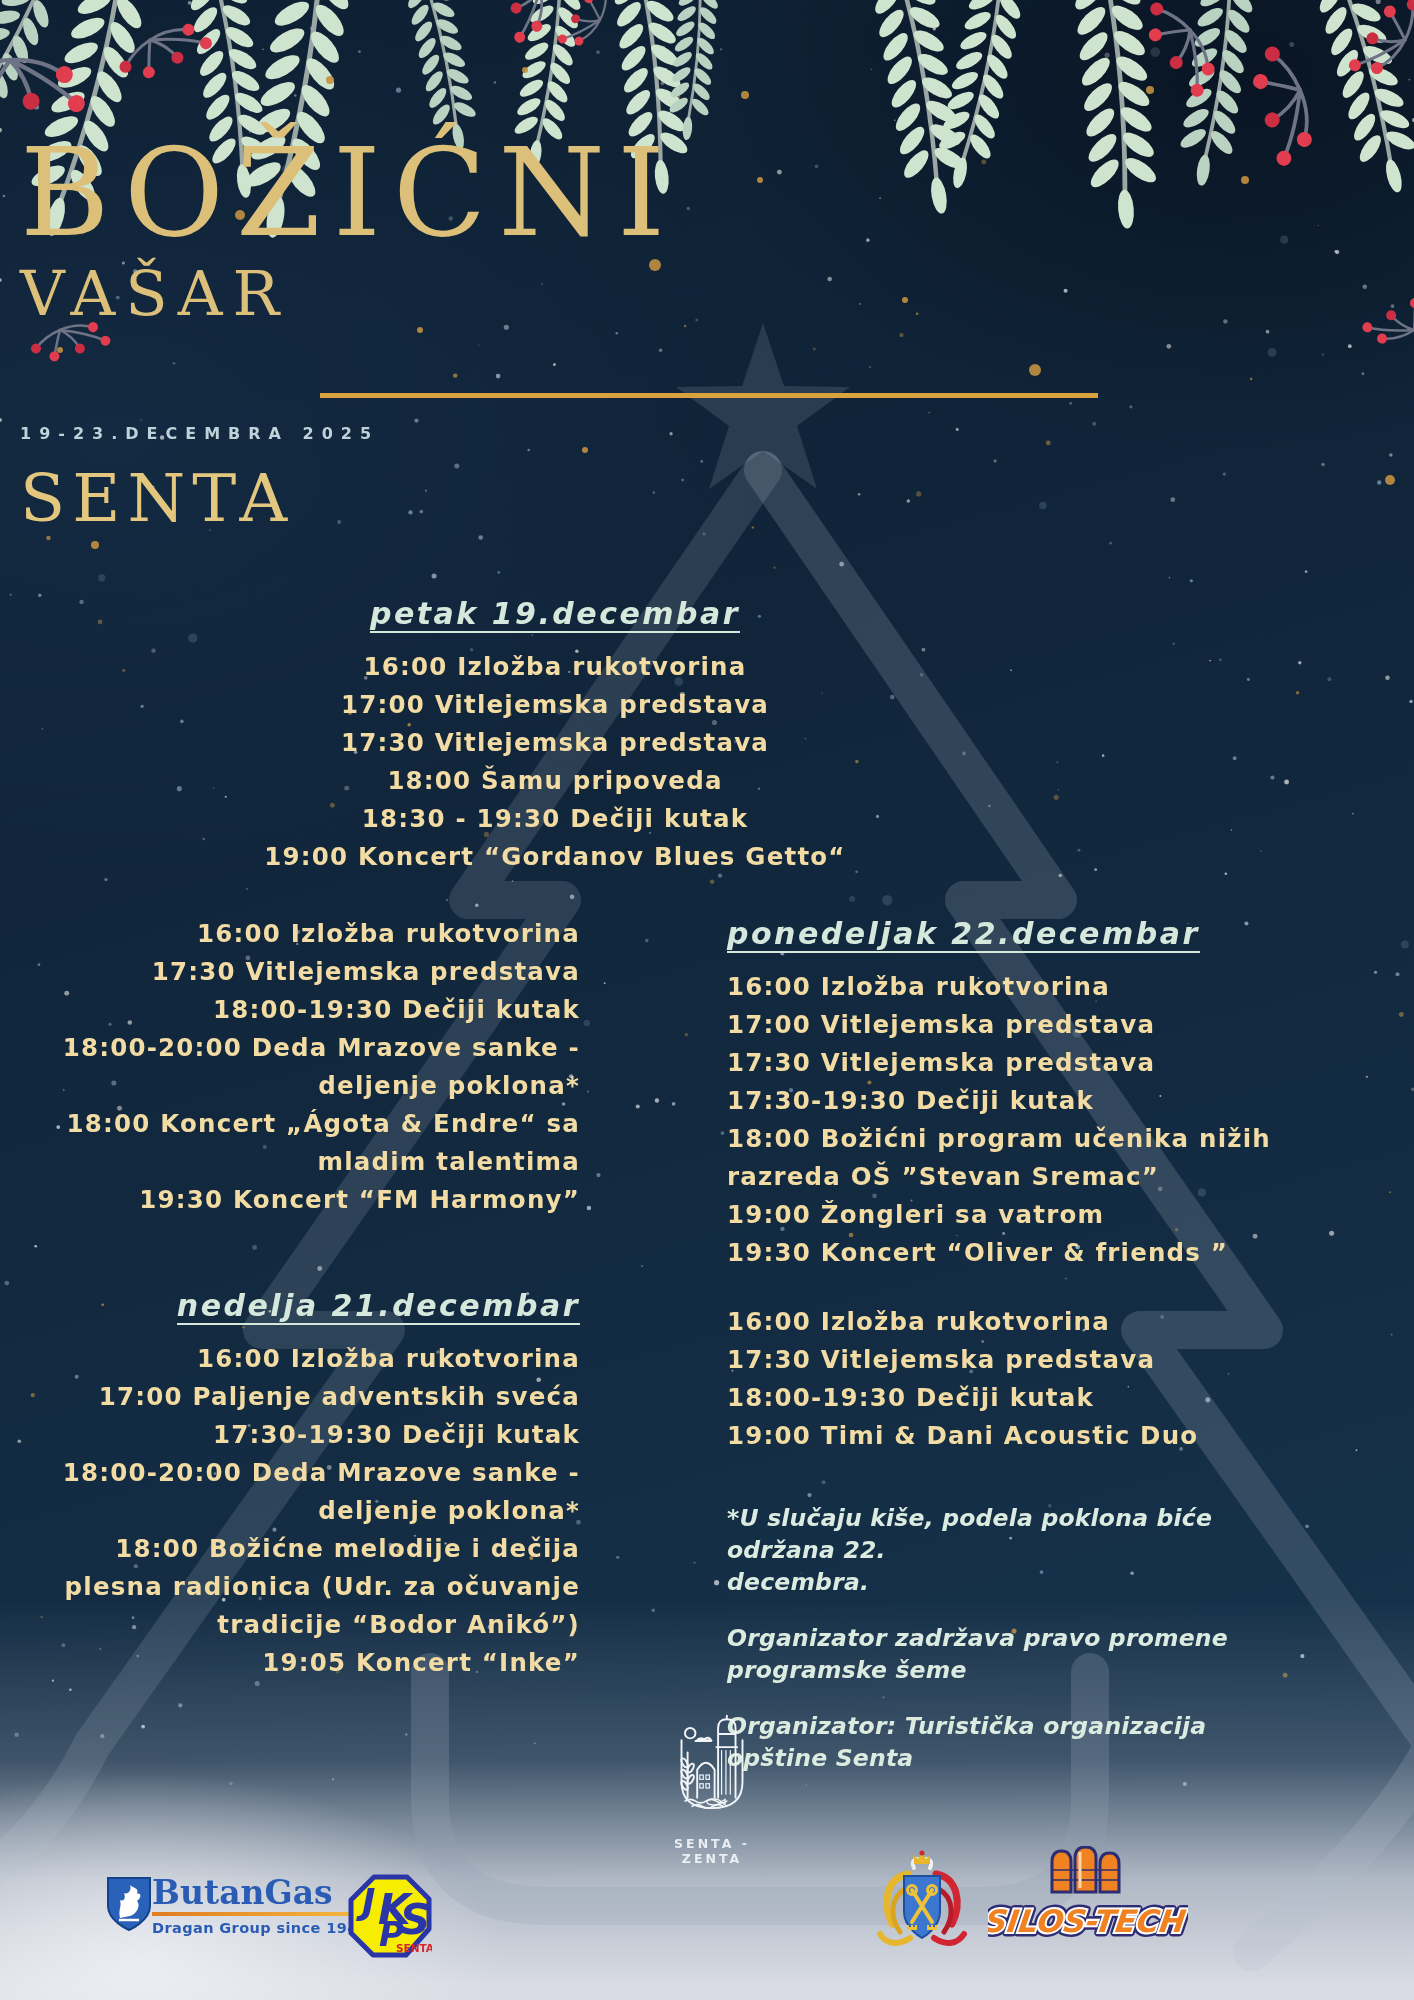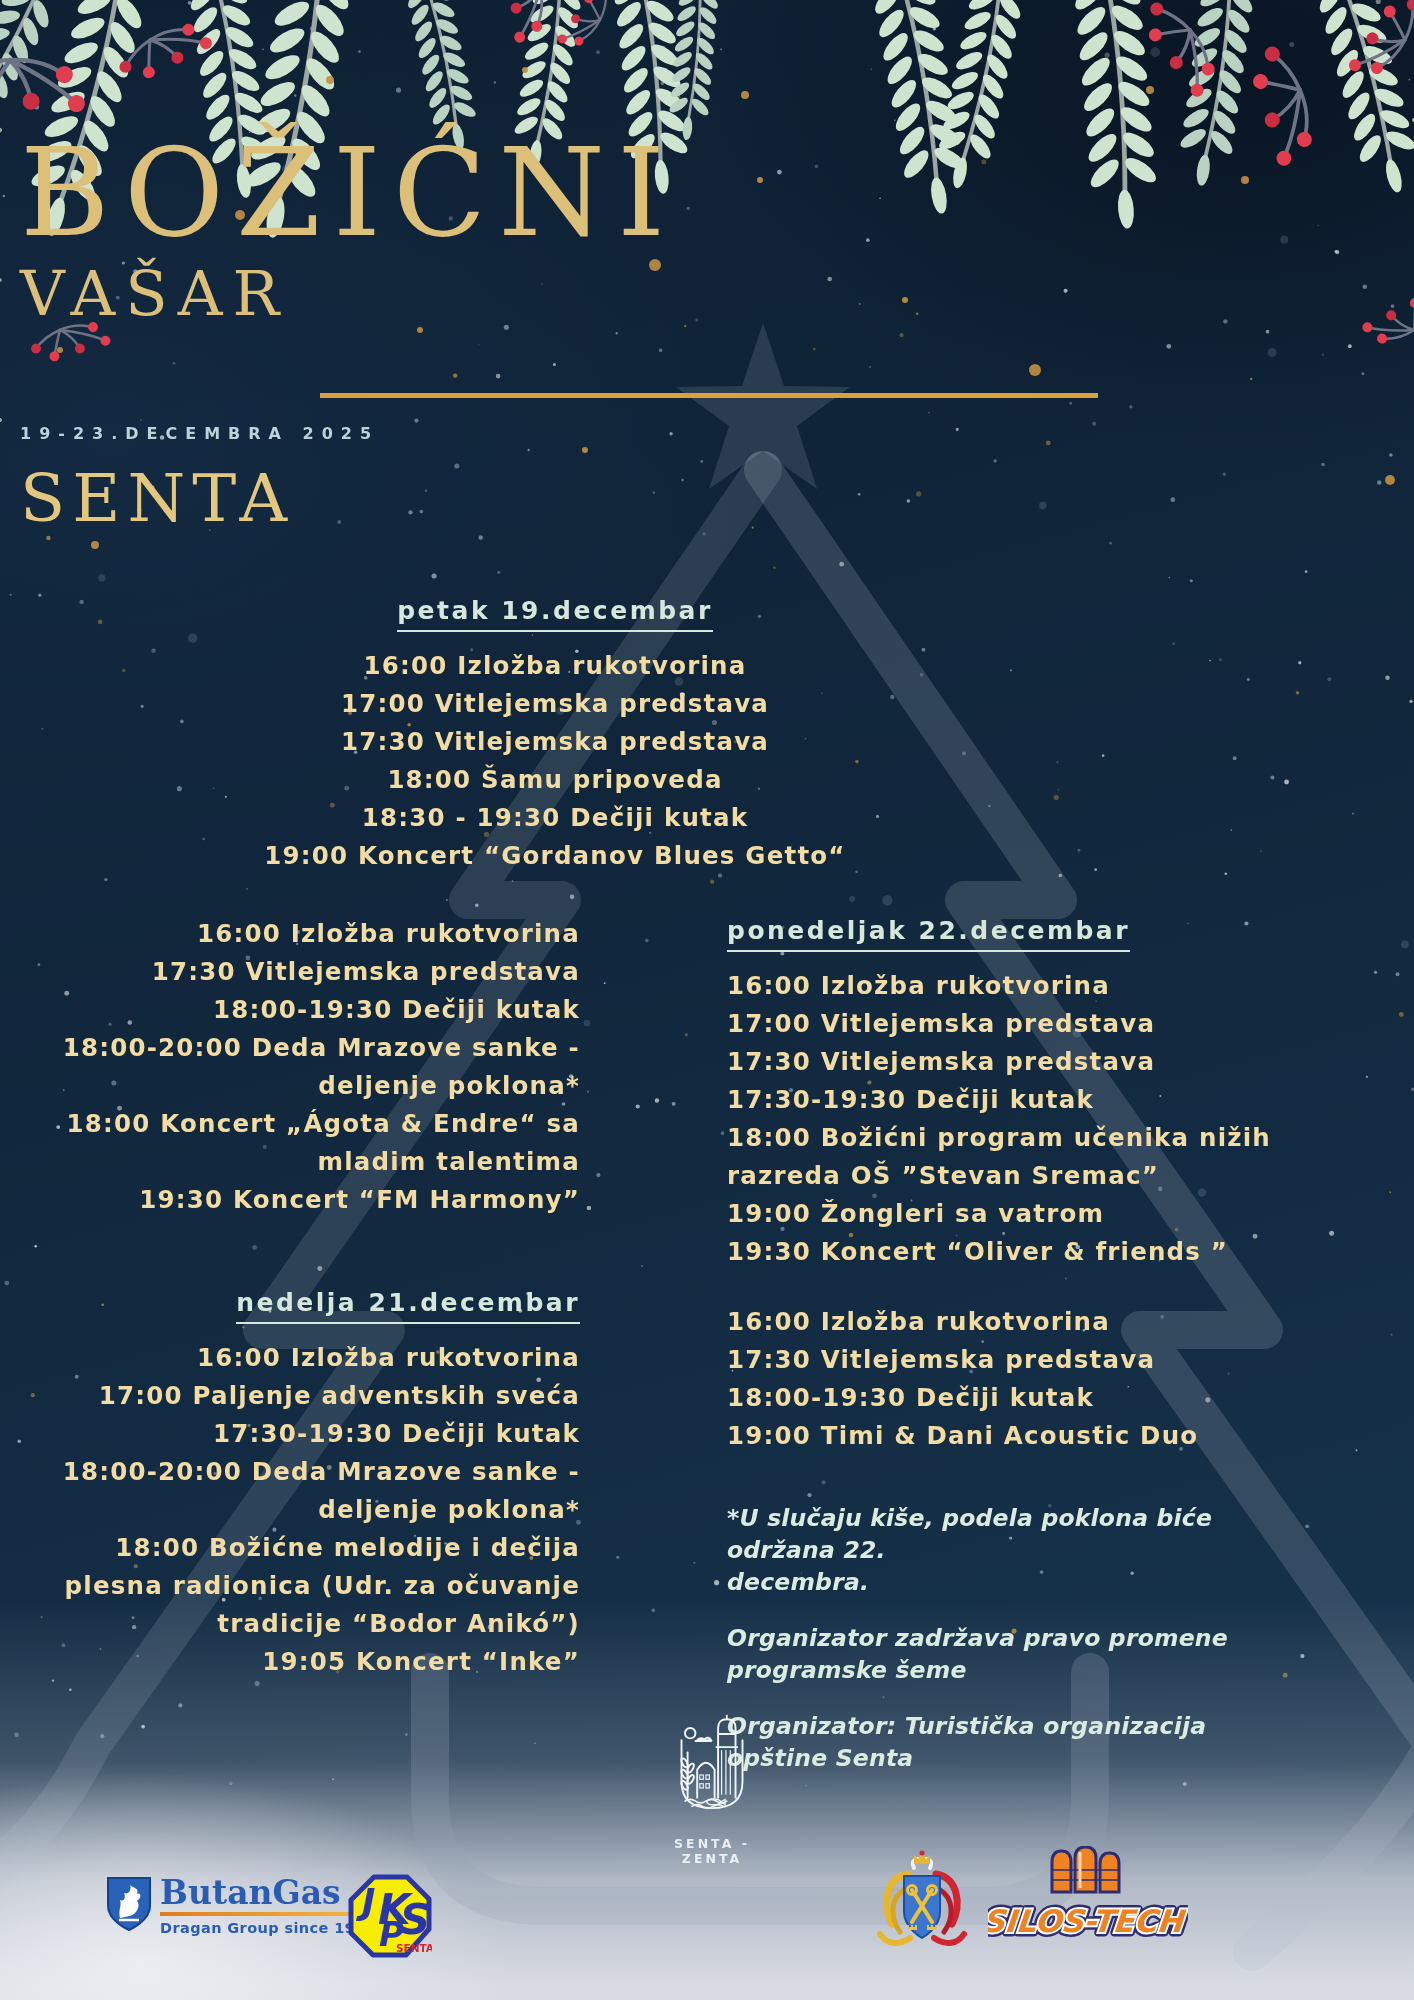--- a/index.html
+++ b/index.html
@@ -11,38 +11,38 @@
       linear-gradient(165deg,#0e2033 0%,#102439 30%,#12293f 55%,#153049 80%,#17344f 100%);}
   .abs{position:absolute;}
   svg.layer{position:absolute;left:0;top:0;}
   .centered{left:20px;right:0;}
   .title1{top:126px;font-family:"DejaVu Serif",serif;font-size:122px;color:#dcbf78;letter-spacing:12px;line-height:1.1;}
   .title2{top:260px;font-family:"DejaVu Serif",serif;font-size:62px;color:#dcbf78;letter-spacing:10px;line-height:1.1;}
   .rule{top:393px;left:320px;width:778px;height:5px;background:#d9a23e;}
   .date{top:424px;font-size:16px;font-weight:bold;letter-spacing:8px;color:#bed3d9;}
   .city{top:460px;font-family:"DejaVu Serif",serif;font-size:66px;color:#e3c77e;letter-spacing:7px;}
   .day{position:absolute;}
-  .day-header{display:inline-block;font-size:25px;font-weight:bold;letter-spacing:2.5px;color:#d6e8dc;
-    border-bottom:2.5px solid #d6e8dc;padding-bottom:5px;}
+  .day-header{display:inline-block;font-size:30px;font-weight:bold;letter-spacing:2.5px;color:#d6e8dc;
+    border-bottom:2.5px solid #d6e8dc;font-style:italic;}
   .day-events{margin-top:15px;}
   .event-line{font-size:24.5px;font-weight:bold;letter-spacing:1.2px;line-height:38px;color:#f2dca4;white-space:pre-line;}
   #day-petak{top:596px;left:145px;width:820px;text-align:center;}
   #day-subota{top:900px;left:40px;width:540px;text-align:right;}
   #day-ponedeljak{top:900px;left:727px;width:560px;text-align:left;margin-top:16px;}
   #day-nedelja{top:1288px;left:40px;width:540px;text-align:right;}
   #day-utorak{top:1288px;left:727px;width:560px;text-align:left;}
   .notes{top:1502px;left:727px;width:575px;}
   .note-line{font-size:23.5px;font-style:italic;font-weight:bold;color:#dcebdf;line-height:32px;
     margin-bottom:24px;white-space:pre-line;letter-spacing:.2px;}
   .bottom-fade{left:0;right:0;top:1600px;height:400px;background:
      radial-gradient(520px 280px at 10% 92%, rgba(240,241,245,.85), transparent 70%),
      linear-gradient(180deg, rgba(213,217,226,0) 0%, rgba(213,217,226,.22) 40%, rgba(214,218,227,.8) 70%, #d8dbe3 96%);}
   #senta-emblem{top:1714px;left:652px;width:120px;text-align:center;}
   .emblem-caption{margin-top:3px;font-size:12.5px;letter-spacing:3px;color:rgba(240,245,248,.92);font-weight:bold;}
-  .butangas{top:1876px;left:106px;display:flex;align-items:flex-start;gap:8px;}
+  .butangas{top:1876px;left:106px;display:flex;align-items:flex-start;}
   .bg-name{font-family:"DejaVu Serif",serif;font-weight:bold;font-size:33px;color:#2a5cb5;line-height:1;}
   .bg-rule{height:4px;width:100%;background:linear-gradient(90deg,#e07c20,#f5b93f);margin:3px 0 4px;}
   .bg-tag{font-size:14.5px;font-weight:bold;color:#2a5cb5;letter-spacing:.4px;}
   #jkps-logo{top:1874px;left:348px;}
   #coat-of-arms{top:1850px;left:874px;}
   #silostech{top:1846px;left:988px;}
 </style>
 </head>
 <body>
 

